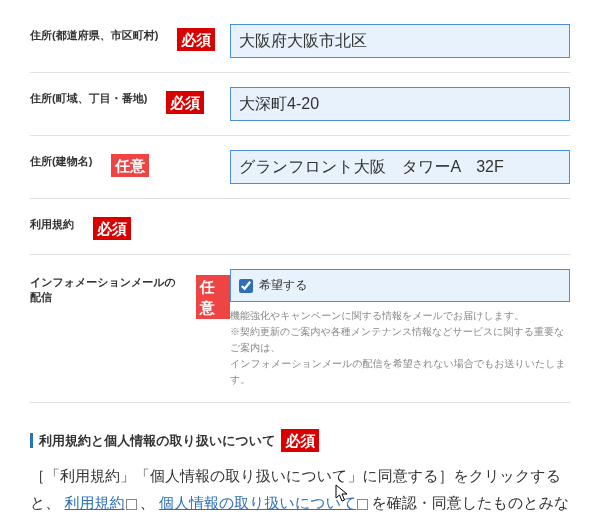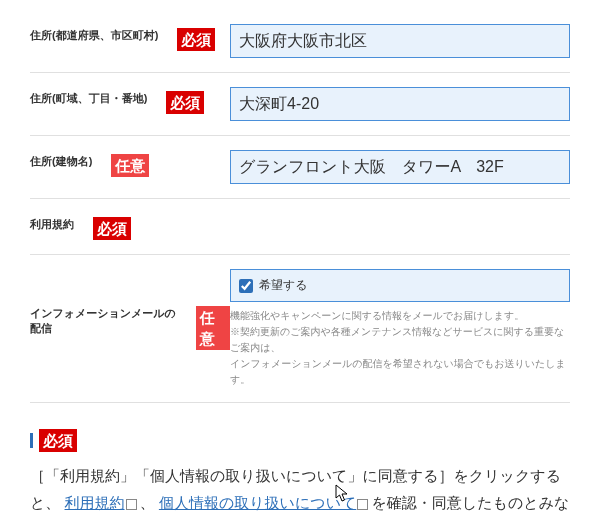--- a/index.html
+++ b/index.html
@@ -59,39 +59,40 @@
 </div>
 
 <div class="form-row">
   <div class="form-label">
     <span>利用規約</span>
     <span class="badge">必須</span>
   </div>
 </div>
 
 <div class="form-row">
-  <div class="form-label" style="padding-top:6px;margin-top:31px;">
+  <div class="form-label" style="padding-top:6px;">
     <span>インフォメーションメールの配信</span>
     <span class="badge any">任意</span>
   </div>
   <div class="form-field">
     <label class="checkbox-box">
       <input type="checkbox" checked="" style="">
       <span>希望する</span>
     </label>
     <div class="note">
       <div>機能強化やキャンペーンに関する情報をメールでお届けします。</div>
       <div>※契約更新のご案内や各種メンテナンス情報などサービスに関する重要なご案内は、</div>
       <div>インフォメーションメールの配信を希望されない場合でもお送りいたします。</div>
     </div>
   </div>
 </div>
 
 <div class="section-title-wrap">
   <span class="section-bar"></span>
+  <span class="section-title">利用規約と個人情報の取り扱いについて</span>
   <span class="badge">必須</span>
 </div>
 
 <div class="terms-desc">
   <span>［「利用規約」「個人情報の取り扱いについて」に同意する］をクリックすると、</span>
   <a href="#"><span>利用規約</span></a><span class="ext-icon"></span>
   <span>、</span>
   <a href="#"><span>個人情報の取り扱いについて</span></a><span class="ext-icon"></span>
   <span>を確認・同意したものとみなします。</span>
 </div>

